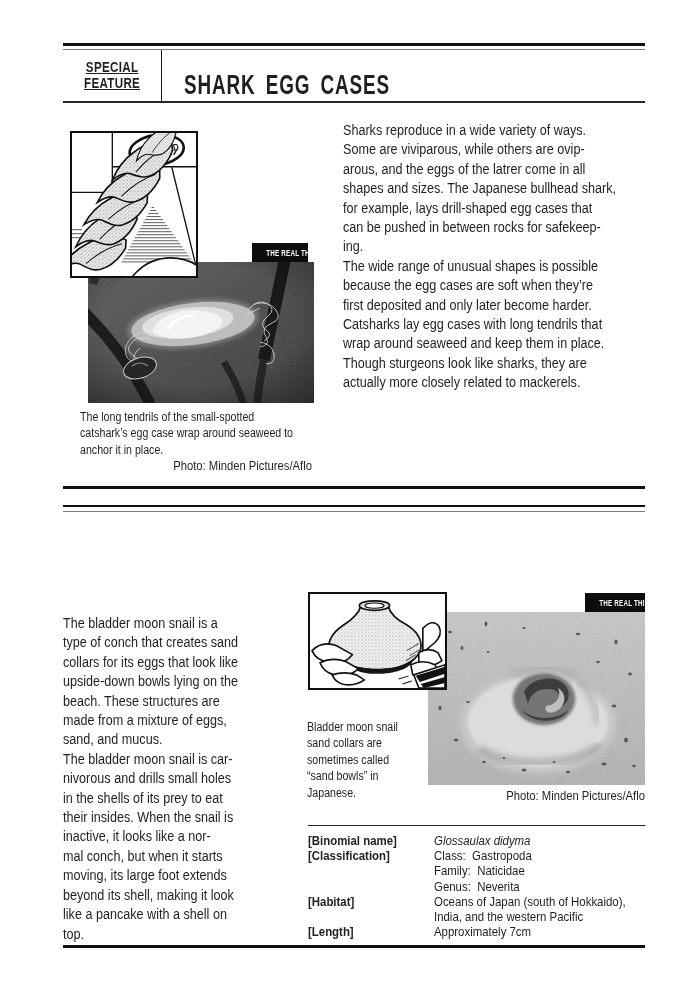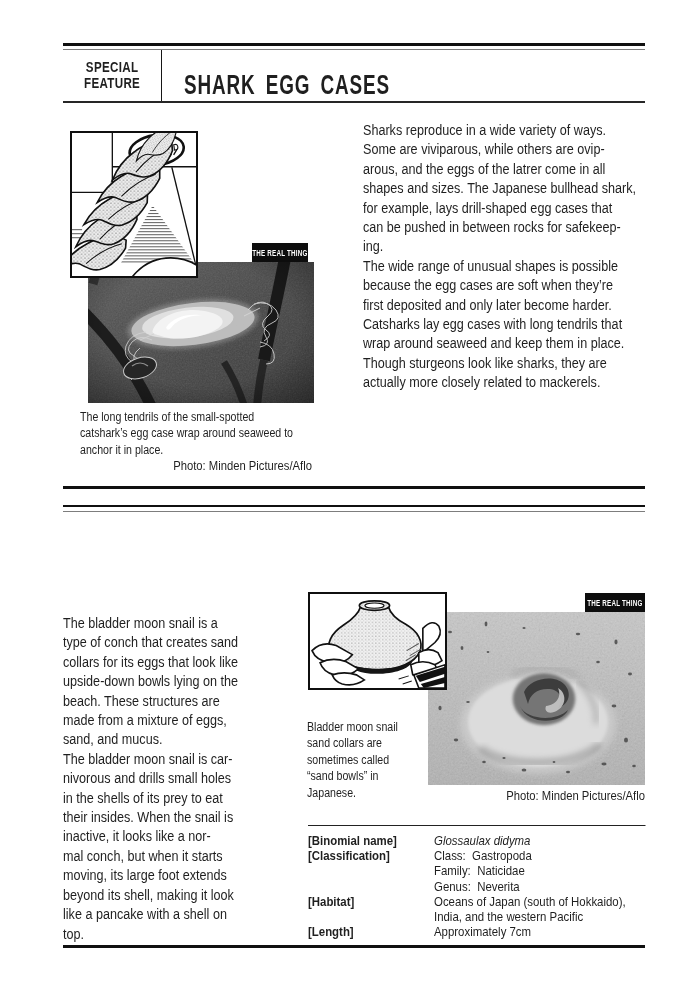--- a/index.html
+++ b/index.html
@@ -5,36 +5,36 @@
   * { margin:0; padding:0; box-sizing:border-box; }
   html,body { background:#ffffff; }
   #page { position:relative; width:700px; height:996px; background:#fff;
           font-family:"Liberation Sans", sans-serif; color:#1f1f1f; overflow:hidden; }
   .abs  { position:absolute; }
   .rule { position:absolute; background:#101010; }
   .rule.thin { background:#7d7d7d; }
 
   .header-row { position:absolute; display:flex; border-bottom:2px solid #262626; background:#fff; }
   .kicker-cell { width:99px; height:100%; display:flex; align-items:center; justify-content:center;
-                 border-right:1.5px solid #161616; }
+                 border-right:1.5px solid #161616;text-decoration:underline; }
   .kicker { font-weight:bold; font-size:14.5px; line-height:15.5px; text-align:center;
             letter-spacing:.4px; white-space:pre-line; display:inline-block; transform:scaleX(.8); }
   .title-cell { flex:1; display:flex; align-items:flex-end; padding-left:22px; }
   .title-text { font-weight:bold; font-size:27px; letter-spacing:1.2px; word-spacing:6px;
                 white-space:nowrap; display:inline-block; transform:scaleX(.7); transform-origin:left center; }
 
   .body-text { font-size:14px; line-height:19.4px; white-space:pre; color:#1f1f1f;
                transform:scaleX(.9); transform-origin:left top; }
   .caption   { font-size:12.5px; line-height:16.4px; white-space:pre; color:#1f1f1f;
                transform:scaleX(.85); transform-origin:left top; }
   .credit    { font-size:12.5px; color:#1f1f1f; text-align:right; white-space:nowrap;
                transform:scaleX(.9); transform-origin:right top; }
 
   .badge { position:absolute; background:#0d0d0d; color:#fff; z-index:6;
-           display:flex; align-items:center; justify-content:center; }
+           display:flex; align-items:center; justify-content:flex-start; }
   .badge span { font-weight:bold; font-size:9.5px; letter-spacing:.3px; white-space:nowrap;
                 transform:scaleX(.66); }
 
   .illo-box { position:absolute; background:#fff; border:2.5px solid #0f0f0f; z-index:3; overflow:hidden; }
   .photo    { position:absolute; z-index:1; overflow:hidden; background:#444; }
   .photo svg, .illo-box svg { display:block; width:100%; height:100%; }
 
   .facts { position:absolute; left:308px; top:825px; width:375px; border-top:1.5px solid #222;
            padding-top:8px; transform:scaleX(.9); transform-origin:left top; }
   .fact-row { display:flex; }
@@ -156,21 +156,21 @@
 
   <div class="badge" style="left:252px;top:243px;width:56px;height:19px">
     <span>THE REAL THING</span>
   </div>
 
   <div class="abs caption" style="left:80px;top:409px;width:232px">The long tendrils of the small-spotted
 catshark’s egg case wrap around seaweed to
 anchor it in place.</div>
   <div class="abs credit" style="left:80px;top:459px;width:232px">Photo: Minden Pictures/Aflo</div>
 
-  <div class="abs" style="left:363px;top:121px;width:330px">
+  <div class="abs" style="left:343px;top:121px;width:330px">
     <div class="body-text">Sharks reproduce in a wide variety of ways.
 Some are viviparous, while others are ovip-
 arous, and the eggs of the latrer come in all
 shapes and sizes. The Japanese bullhead shark,
 for example, lays drill-shaped egg cases that
 can be pushed in between rocks for safekeep-
 ing.</div>
     <div class="body-text">The wide range of unusual shapes is possible
 because the egg cases are soft when they’re
 first deposited and only later become harder.

